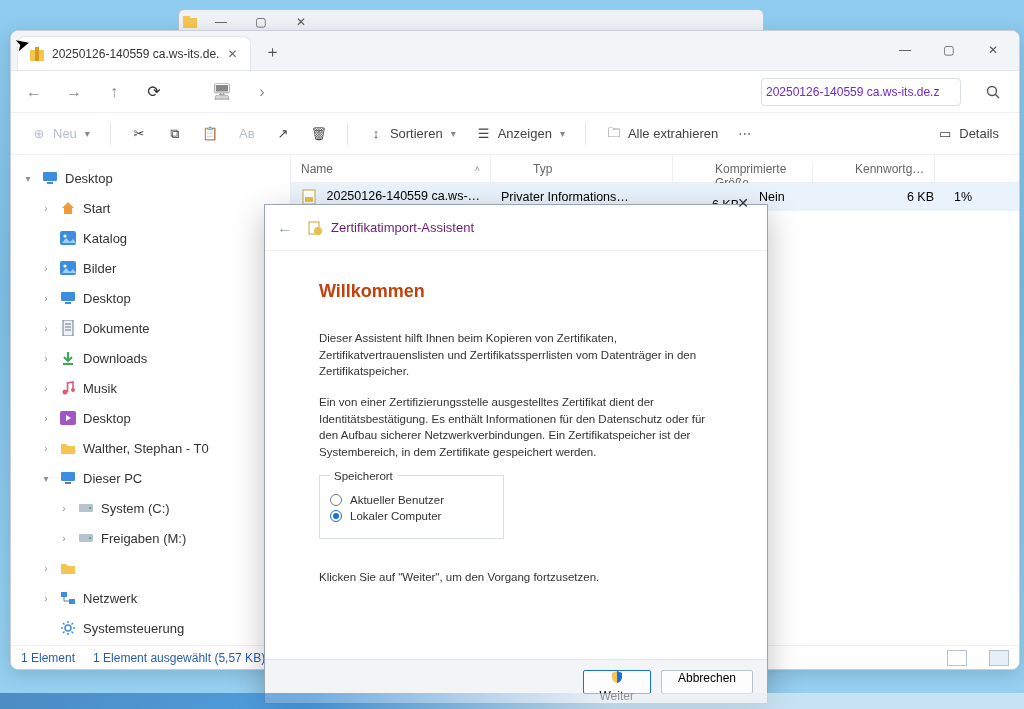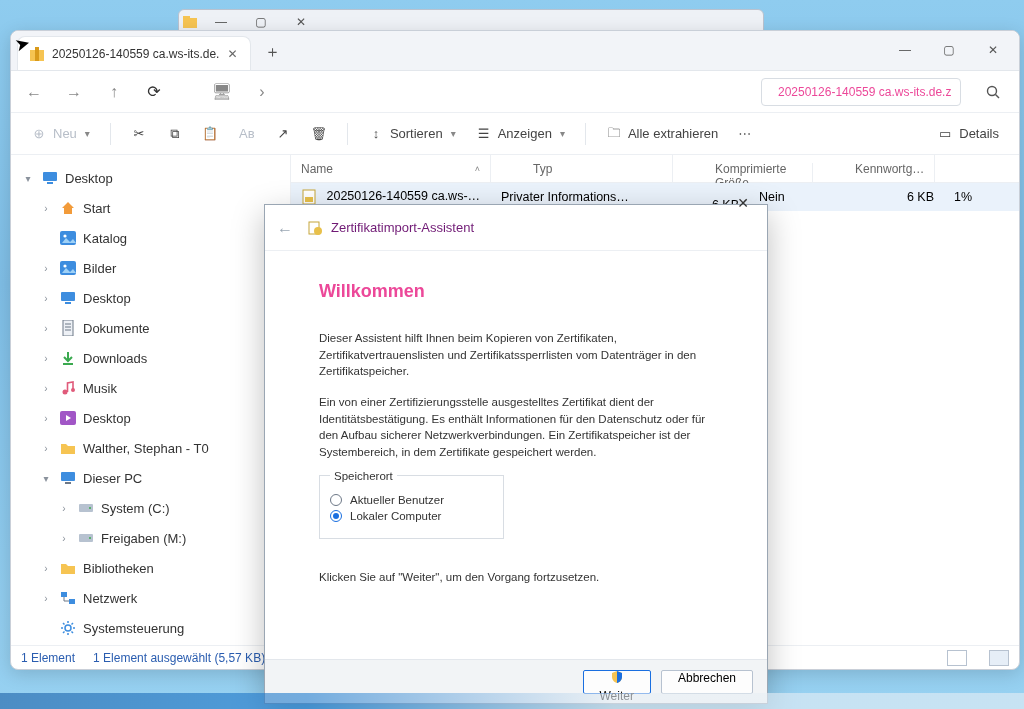--- a/index.html
+++ b/index.html
@@ -33,21 +33,21 @@
   .win-ctrls span { width:44px; height:30px; display:flex; align-items:center;
                     justify-content:center; color:#555; font-size:12px; }
 
   
   .navrow { height:42px; border-bottom:1px solid #eceff3; display:flex; align-items:center;
             padding:0 12px; gap:18px; color:#666; }
   .navrow .nbtn { width:22px; text-align:center; font-size:16px; color:#888; }
   .navrow .nbtn.active { color:#333; }
   .addr-spacer { flex:1; }
   .addrbox { width:200px; height:28px; border:1px solid #d8dde3; border-radius:4px;
-             font-size:12px; color:#ec4899; padding:0 16px; display:flex; align-items:center;
+             font-size:12px; color:#6d28d9; padding:0 4px; display:flex; align-items:center;
              overflow:hidden; white-space:nowrap; }
   .searchbtn { width:28px; height:28px; display:flex; align-items:center; justify-content:center;
                color:#555; }
 
   
   .toolbar { height:42px; border-bottom:1px solid #eceff3; display:flex; align-items:center;
              padding:0 12px; gap:4px; color:#444; font-size:13px; }
   .toolbar .sep { width:1px; height:22px; background:#e3e7ec; margin:0 8px; }
   .tool { display:flex; align-items:center; gap:6px; padding:4px 8px; border-radius:4px; white-space:nowrap;}
   .tool .ico { width:16px; height:16px; display:inline-flex; align-items:center; justify-content:center; }
@@ -89,21 +89,21 @@
   .wizard { position:absolute; left:264px; top:204px; width:504px; height:500px;
             background:#fff; border:1px solid #9aa6b3; box-shadow:0 10px 30px rgba(0,0,0,.25);
             display:flex; flex-direction:column; font-size:12px; }
   .wiz-top { height:46px; display:flex; align-items:center; padding:0 12px; gap:10px;
              border-bottom:1px solid #eceff3; position:relative; }
   .wiz-top .back { color:#9aa6b3; font-size:16px; width:20px; }
   .wiz-top .title { font-size:13px; color:#701a75; display:flex; align-items:center; gap:8px;}
   .wiz-top .close { position:absolute; right:10px; top:-14px; width:28px; height:24px;
                     display:flex; align-items:center; justify-content:center; font-size:14px; color:#333;}
   .wiz-body { flex:1; padding:30px 54px 10px 54px; color:#333; overflow:hidden;}
-  .wiz-body h1 { font-size:18px; margin:0 0 28px 0; color:#ec4899; font-weight:600; }
+  .wiz-body h1 { font-size:18px; margin:0 0 28px 0; color:#c2410c; font-weight:600; }
   .wiz-body p { font-size:11.5px; margin:0 0 14px 0; line-height:1.45; color:#333; }
   .group { border:1px solid #d8dde3; padding:6px 10px 10px 10px; width:185px; margin-top:4px;}
   .group .glabel { position:relative; top:-13px; background:#fff; padding:0 4px; font-size:11.5px; }
   .radio { display:flex; align-items:flex-end; gap:8px; font-size:11.5px; margin-top:-2px; margin-bottom:6px;}
   .rdot { width:12px; height:12px; border:1px solid #6d7887; border-radius:50%; display:inline-flex;
           align-items:center; justify-content:center; }
   .rdot.checked { border-color:#1a6fe0; }
   .rdot .inner { width:6px; height:6px; background:#1a6fe0; border-radius:50%; }
   .wiz-buttons { height:44px; border-top:1px solid #e3e7ec; display:flex; align-items:center;
                  justify-content:flex-end; gap:10px; padding:0 14px; background:#f2f4f6;}
@@ -363,21 +363,20 @@
           </span>
           <span class="lbl">Freigaben (M:)</span>
         </div>
         <div class="srow d1">
           <span class="exp">›</span>
           <span class="sicon">
             <svg width="16" height="14">
               <path d="M1 3 H6 L8 5 H15 V13 H1 Z" fill="#f6c452"></path>
             </svg>
           </span>
-          <span class="lbl">Bibliotheken</span>
         </div>
         <div class="srow d1">
           <span class="exp">›</span>
           <span class="sicon">
             <svg width="16" height="14">
               <rect x="1" y="1" width="6" height="5" fill="#3d8ddf"></rect>
               <rect x="9" y="8" width="6" height="5" fill="#3d8ddf"></rect>
               <path d="M4 6 V10 H9" fill="none" stroke="#6d7887"></path>
             </svg>
           </span>

